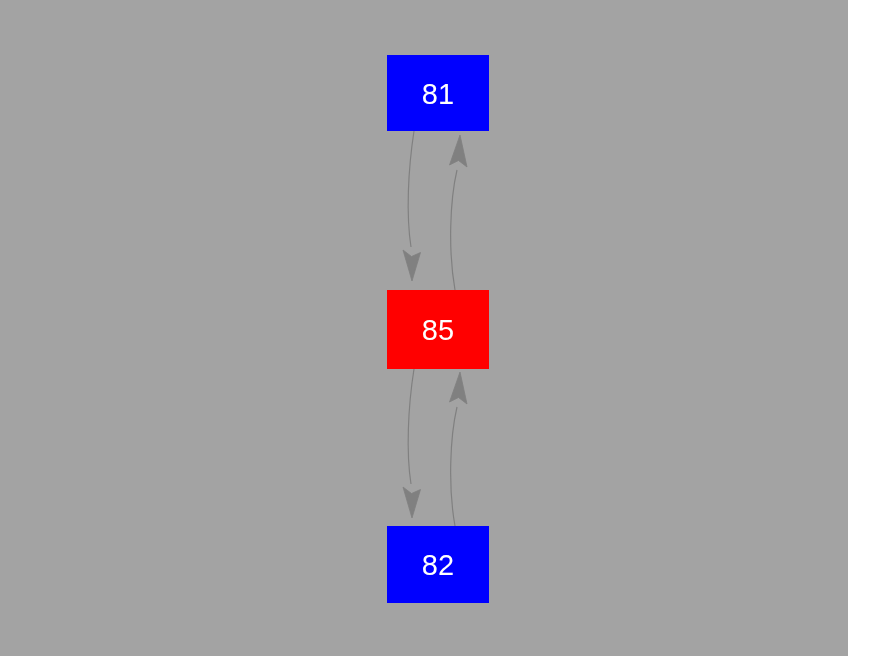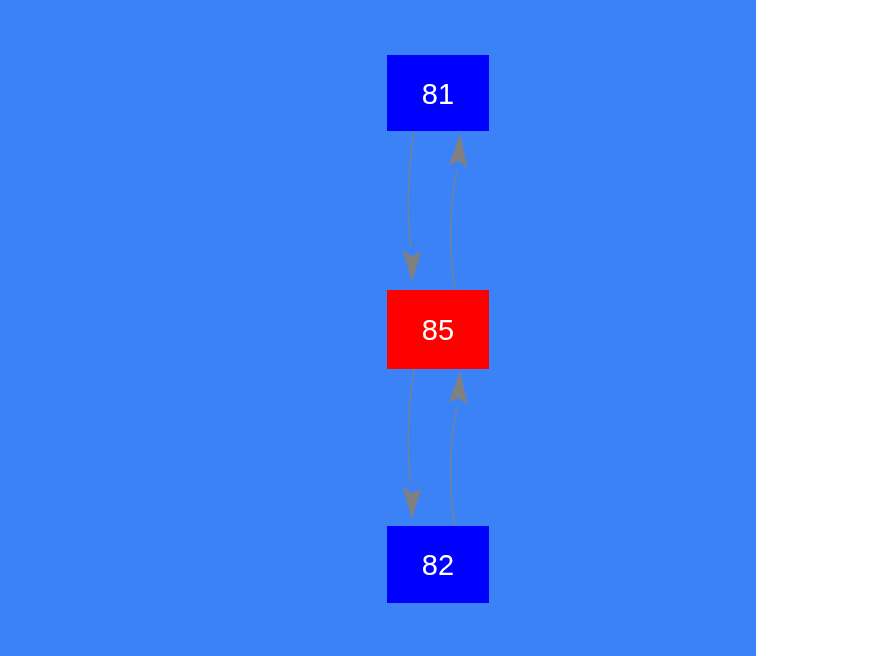--- a/index.html
+++ b/index.html
@@ -8,23 +8,23 @@
     background: #ffffff;
   }
   body {
     width: 875px;
     height: 656px;
     overflow: hidden;
     font-family: "Liberation Sans", sans-serif;
   }
   #graph-canvas {
     position: relative;
-    width: 756px;
+    width: 848px;
     height: 656px;
-    background: #3b82f6;
+    background: #a3a3a3;
   }
   #graph-svg {
     position: absolute;
     top: 0;
     left: 0;
     width: 875px;
     height: 656px;
   }
   .node-label {
     font-family: "Liberation Sans", sans-serif;

